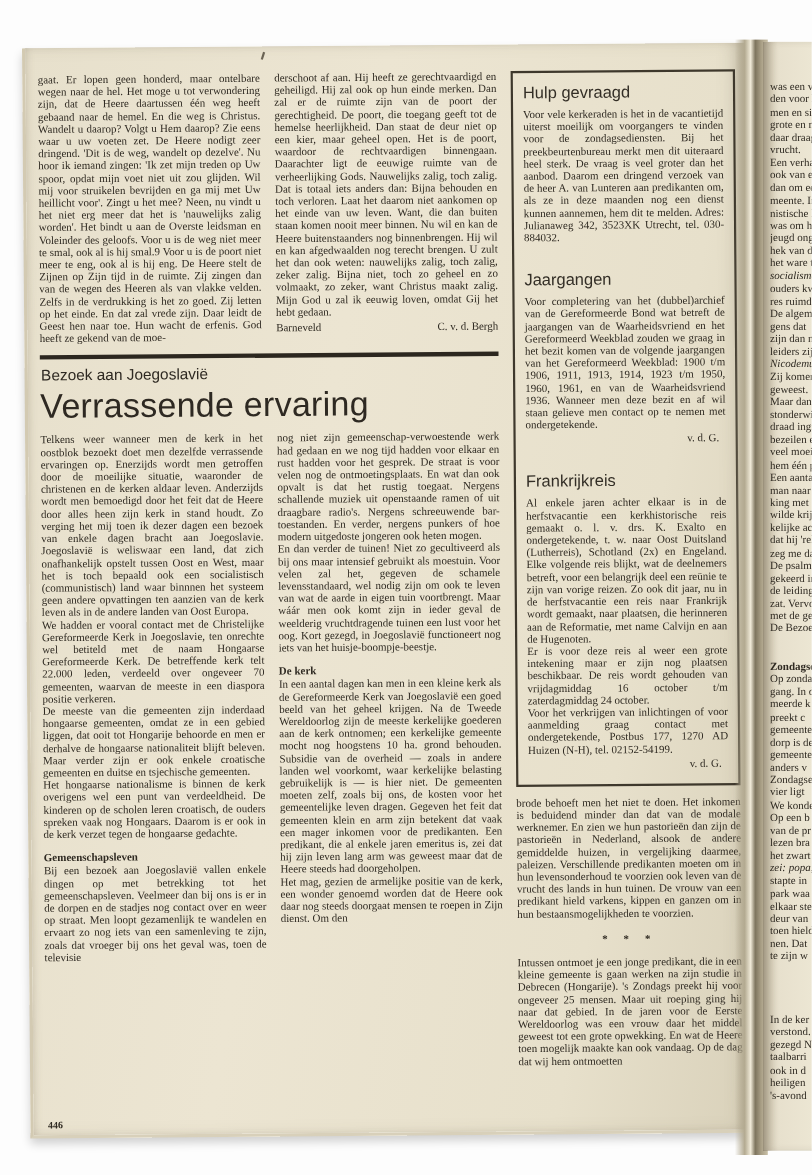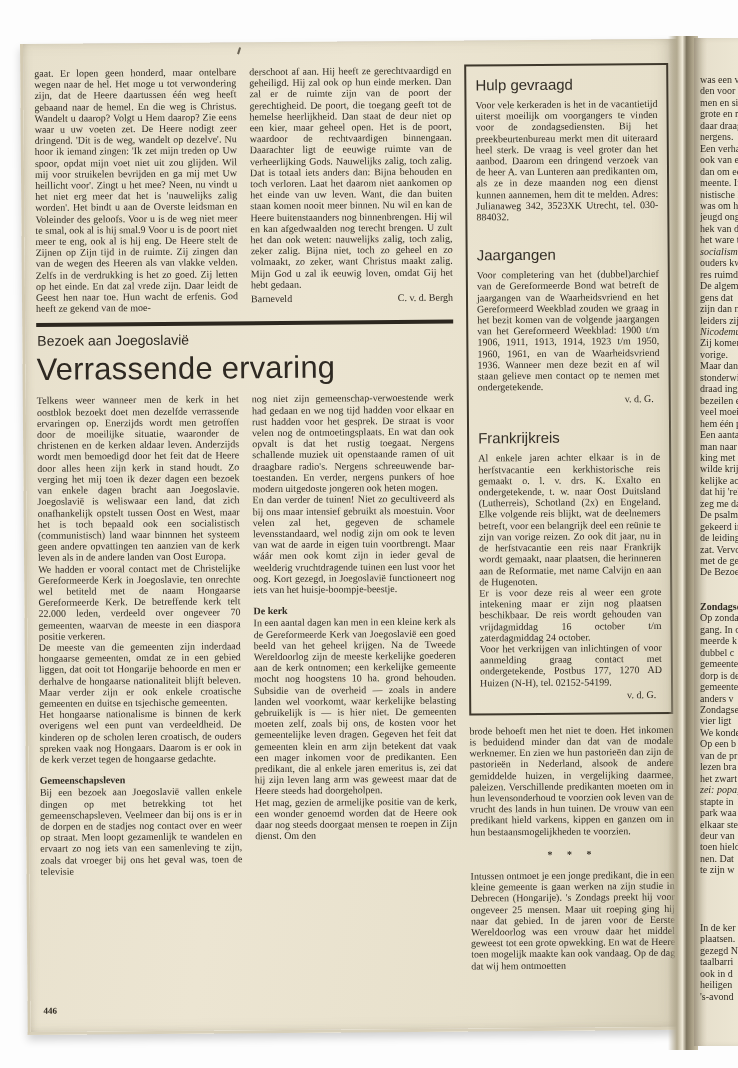--- a/index.html
+++ b/index.html
@@ -45,21 +45,21 @@
   .notice-box { border:2px solid #3e382c; padding:7px 9px 12px 9px; }
   .notice-title { font-family:"Liberation Sans", sans-serif; font-size:15px; font-weight:400; color:#332e26; margin:24px 0 6px 0; }
   .notice-title.first { margin-top:3px; }
   .notice-body { font-size:10px; line-height:11.2px; text-align:justify; margin:0; }
   .notice-sig { text-align:right; font-size:10px; margin:2px 6px 0 0; }
 
   .continuation { margin-top:10px; font-size:10px; line-height:11.2px; text-align:justify; }
   .continuation p { margin:0; }
   .stars { text-align:center; letter-spacing:6px; font-weight:bold; margin:12px 0 10px 0; font-size:10px; }
 
-  .page-number { position:absolute; left:13px; bottom:16px; font-size:9px; font-weight:bold; color:#2f2a22; }
+  .page-number { position:absolute; left:13px; bottom:4px; font-size:9px; font-weight:bold; color:#2f2a22; }
 
   
   .gutter {
     position:absolute; left:668px; top:36px; width:30px; height:1014px;
     background:linear-gradient(90deg, rgba(0,0,0,0) 0%, #b3aa91 30%, #f0ead8 48%, #7e755e 62%, #a99f86 80%, #c9c0a7 100%);
   }
   .page-next {
     position:absolute; left:694px; top:38px; width:44px; height:1008px;
     background:linear-gradient(90deg,#cfc6ae 0%,#e7e0cd 30%,#ece6d3 100%);
     box-shadow:inset 8px 0 10px -5px rgba(70,60,45,0.45);
@@ -159,40 +159,40 @@
 
   <div class="gutter"></div>
 
   <div class="page-next">
     <div class="sliver-lines">
         <div class="sl">was een vrc</div>
         <div class="sl">den voor h</div>
         <div class="sl">men en si</div>
         <div class="sl">grote en m</div>
         <div class="sl">daar draag</div>
-        <div class="sl">nergens.</div>
+        <div class="sl">vrucht.</div>
         <div class="sl">Een verhaa</div>
         <div class="sl">ook van e</div>
         <div class="sl">dan om ee</div>
         <div class="sl">meente. In</div>
         <div class="sl">nistische le</div>
         <div class="sl">was om h</div>
         <div class="sl">jeugd onge</div>
         <div class="sl">hek van de</div>
         <div class="sl">het ware te</div>
         <div class="sl italic">socialisme,</div>
         <div class="sl">ouders kwa</div>
         <div class="sl">res ruimde</div>
         <div class="sl">De algeme</div>
         <div class="sl">gens dat</div>
         <div class="sl">zijn dan n</div>
         <div class="sl">leiders zij</div>
         <div class="sl italic">Nicodemus</div>
         <div class="sl">Zij komen</div>
-        <div class="sl">vorige.</div>
+        <div class="sl">geweest.</div>
         <div class="sl">Maar dan</div>
         <div class="sl">stonderwij</div>
         <div class="sl">draad ingi</div>
         <div class="sl">bezeilen e</div>
         <div class="sl">veel moei</div>
         <div class="sl">hem één p</div>
         <div class="sl">Een aanta</div>
         <div class="sl">man naar</div>
         <div class="sl">king met</div>
         <div class="sl">wilde krij</div>
@@ -203,21 +203,21 @@
         <div class="sl">gekeerd in</div>
         <div class="sl">de leiding</div>
         <div class="sl">zat. Vervo</div>
         <div class="sl">met de ge</div>
         <div class="sl">De Bezoek</div>
         <div class="sl gap"></div>
         <div class="sl bold">Zondagse</div>
         <div class="sl">Op zonda</div>
         <div class="sl">gang. In d</div>
         <div class="sl">meerde k</div>
-        <div class="sl">dubbel c</div>
+        <div class="sl">preekt c</div>
         <div class="sl">gemeente</div>
         <div class="sl">dorp is de</div>
         <div class="sl">gemeente</div>
         <div class="sl">anders v</div>
         <div class="sl">Zondagse.</div>
         <div class="sl">vier ligt</div>
         <div class="sl">We konde</div>
         <div class="sl">Op een b</div>
         <div class="sl">van de pr</div>
         <div class="sl">lezen bra</div>
@@ -225,21 +225,21 @@
         <div class="sl italic">zei: popa,</div>
         <div class="sl">stapte in</div>
         <div class="sl">park waa</div>
         <div class="sl">elkaar ste</div>
         <div class="sl">deur van</div>
         <div class="sl">toen hield</div>
         <div class="sl">nen. Dat</div>
         <div class="sl">te zijn w</div>
         <div class="sl gap-lg"></div>
         <div class="sl">In de ker</div>
-        <div class="sl">plaatsen.</div>
+        <div class="sl">verstond.</div>
         <div class="sl">gezegd Na</div>
         <div class="sl">taalbarri</div>
         <div class="sl">ook in d</div>
         <div class="sl">heiligen</div>
         <div class="sl">'s-avond</div>
       </div>
   </div>
 
 </div>
 

